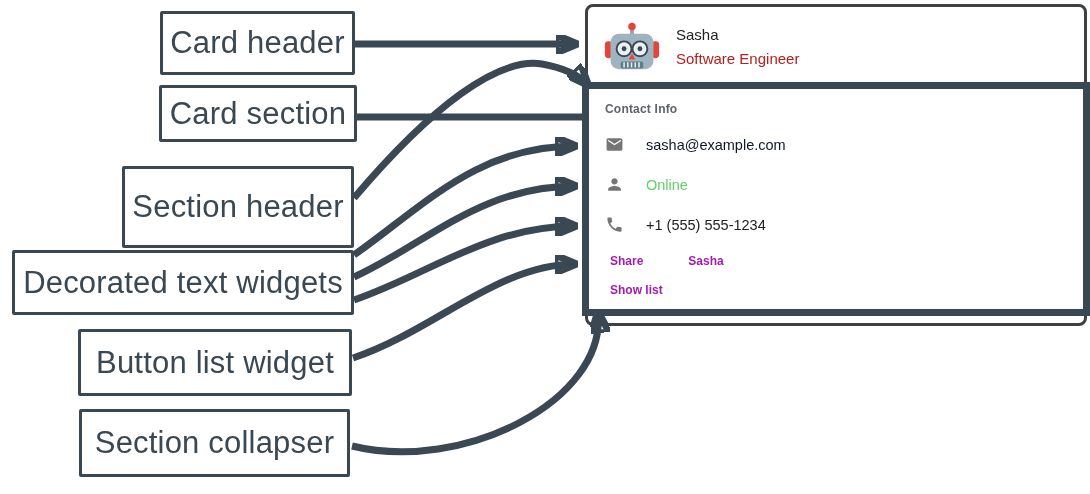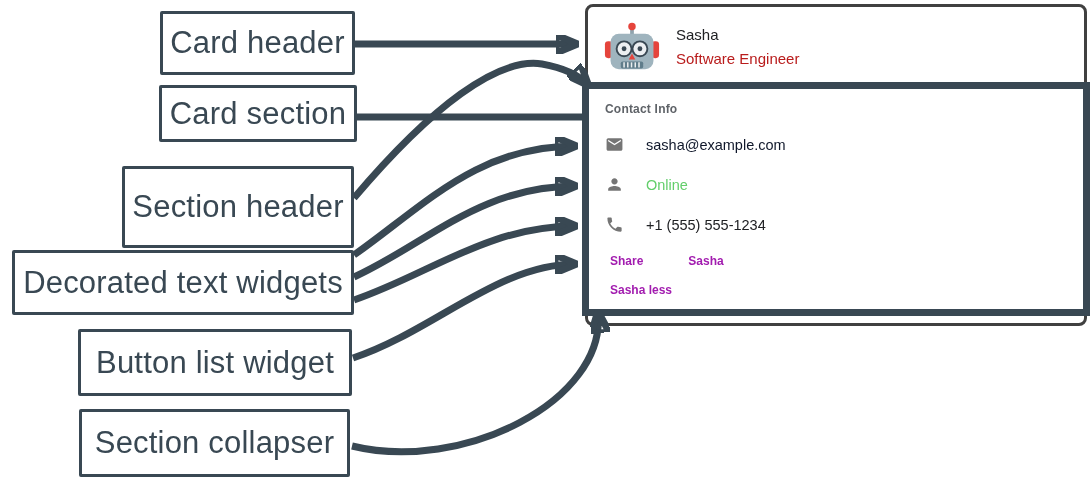--- a/index.html
+++ b/index.html
@@ -120,21 +120,21 @@
       <path fill="#757575" d="M6.62 10.79c1.44 2.83 3.76 5.14 6.59 6.59l2.2-2.2c.27-.27.67-.36 1.02-.24 1.12.37 2.33.57 3.57.57.55 0 1 .45 1 1V20c0 .55-.45 1-1 1-9.39 0-17-7.61-17-17 0-.55.45-1 1-1h3.5c.55 0 1 .45 1 1 0 1.25.2 2.45.57 3.57.11.35.03.74-.25 1.02l-2.2 2.2z"></path>
     </svg>
     <span class="dt-text" style="color: rgb(32, 33, 36);">+1 (555) 555-1234</span>
   </div>
 
   <div class="btn-row">
     <button class="link-btn">Share</button>
     <button class="link-btn">Sasha</button>
   </div>
 
-  <button class="link-btn collapser">Sasha less</button>
+  <button class="link-btn collapser">Show list</button>
 
   <svg class="arrows" viewBox="0 0 1090 494" aria-hidden="true">
     <defs>
       <marker id="ah" markerUnits="userSpaceOnUse" markerWidth="23" markerHeight="19" refX="21" refY="9" orient="auto">
         <path d="M0,0 L22,9 L0,18 Z" fill="#394853" stroke="none"></path>
       </marker>
     </defs>
     <path d="M 355 44 H 577" marker-end="url(#ah)"></path>
     <path d="M 357 117 H 586"></path>
     <path d="M 354 198 C 432 106, 498 57, 542 64 C 564 68, 578 74, 588 85" marker-end="url(#ah)"></path>

